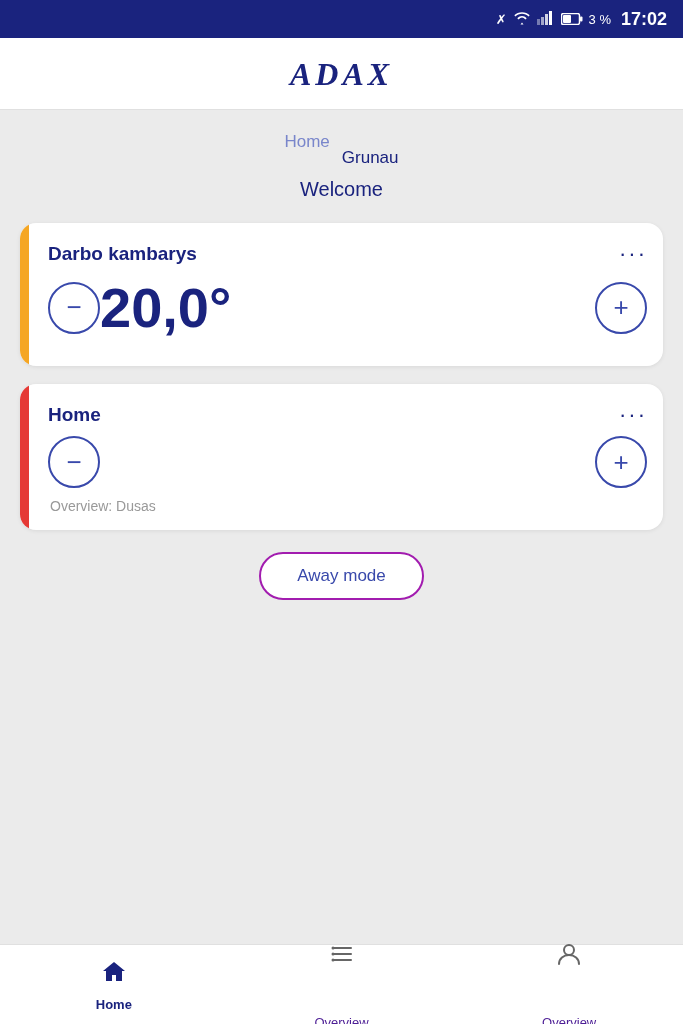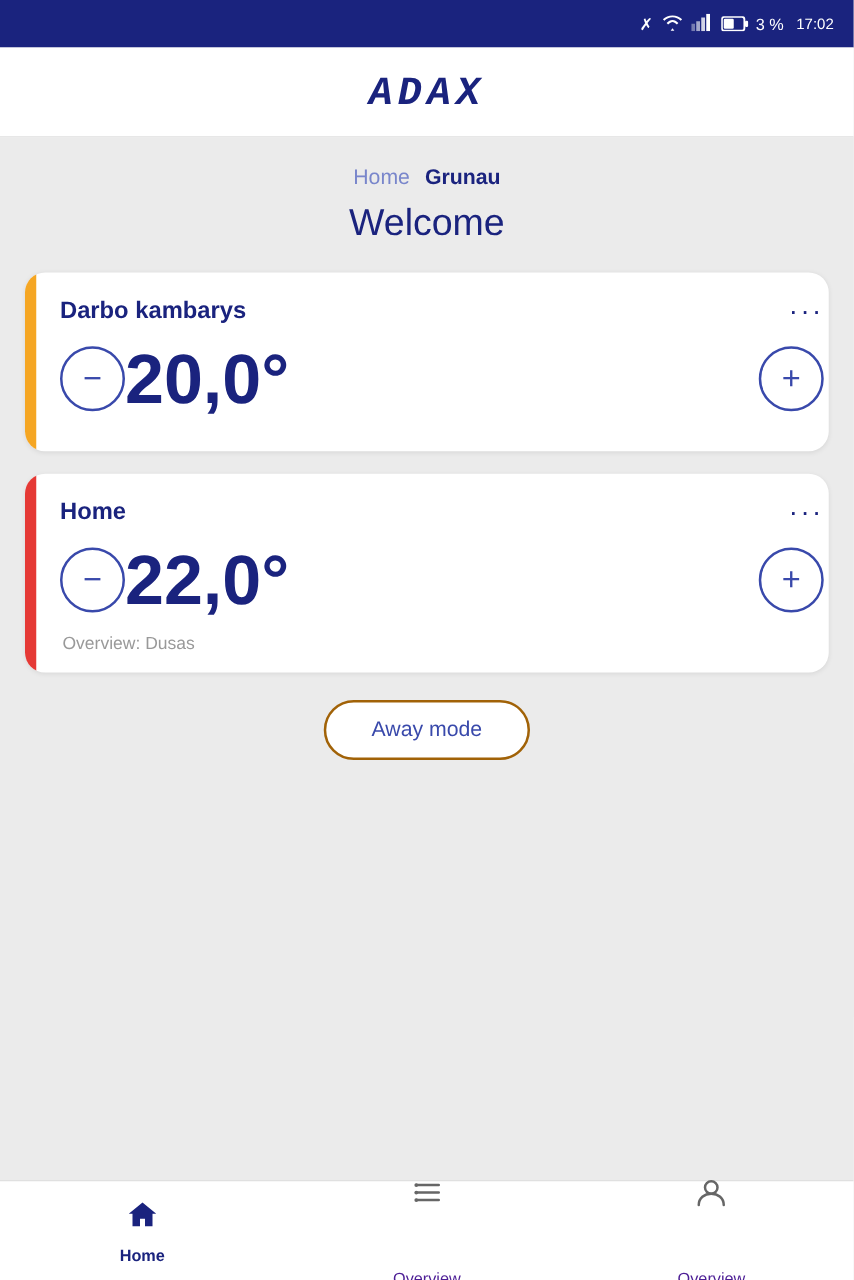--- a/index.html
+++ b/index.html
@@ -38,42 +38,42 @@
       font-size: 13px;
     }
 
     .status-battery {
       display: flex;
       align-items: center;
       gap: 2px;
     }
 
     .status-time {
-      font-weight: normal;
-      font-size: 12px;
+      font-weight: bold;
+      font-size: 18px;
       margin-left: 4px;
     }
 
     
     .app-header {
       background: white;
       display: flex;
       justify-content: center;
       align-items: center;
       padding: 18px 0 16px 0;
       border-bottom: 1px solid #e0e0e0;
     }
 
     .logo-text {
       font-size: 32px;
       font-weight: 900;
       color: #1a237e;
       letter-spacing: 4px;
       font-style: italic;
-      font-family: Liberation Mono, monospace;
+      font-family: Liberation Serif, serif;
     }
 
     
     .main-content {
       flex: 1;
       background: #ebebeb;
       display: flex;
       flex-direction: column;
       align-items: center;
       padding: 0 20px;
@@ -89,37 +89,38 @@
     }
 
     .breadcrumb-home {
       color: #7986cb;
       font-size: 17px;
     }
 
     .breadcrumb-current {
       color: #1a237e;
       font-size: 17px;
-      font-weight: bold;
+      font-weight: normal;
+      margin-top: 16px;
     }
 
     
     .welcome-title {
-      font-size: 30px;
+      font-size: 20px;
       font-weight: 400;
       color: #1a237e;
       margin-bottom: 22px;
     }
 
     
     .device-card {
       background: white;
       border-radius: 16px;
       width: 100%;
-      padding: 18px 4px 16px 20px;
+      padding: 18px 16px 16px 20px;
       margin-bottom: 18px;
       display: flex;
       flex-direction: column;
       position: relative;
       overflow: hidden;
       box-shadow: 0 1px 4px rgba(0,0,0,0.08);
     }
 
     .card-color-bar {
       position: absolute;
@@ -189,21 +190,21 @@
       font-size: 14px;
       color: #999;
       padding-left: 10px;
     }
 
     
     .away-mode-btn {
       margin-top: 4px;
       padding: 12px 36px;
       border-radius: 30px;
-      border: 2px solid #a16207;
+      border: 2px solid #a21caf;
       background: white;
       color: #3949ab;
       font-size: 17px;
       cursor: pointer;
       font-weight: 400;
     }
 
     
     .bottom-nav {
       background: white;
@@ -309,21 +310,20 @@
   <div class="device-card">
     <div class="card-color-bar orange"></div>
     <div class="card-header">
       <span class="card-name">Home</span>
       <span class="card-menu">···</span>
     </div>
     <div class="card-controls">
       <button class="control-btn">
         <span>−</span>
       </button>
-      <div class="card-temp">22,0°</div>
       <button class="control-btn">
         <span>+</span>
       </button>
     </div>
     <div class="card-schedule">Overview: Dusas</div>
   </div>
 
   <button class="away-mode-btn">Away mode</button>
 
 </div>

